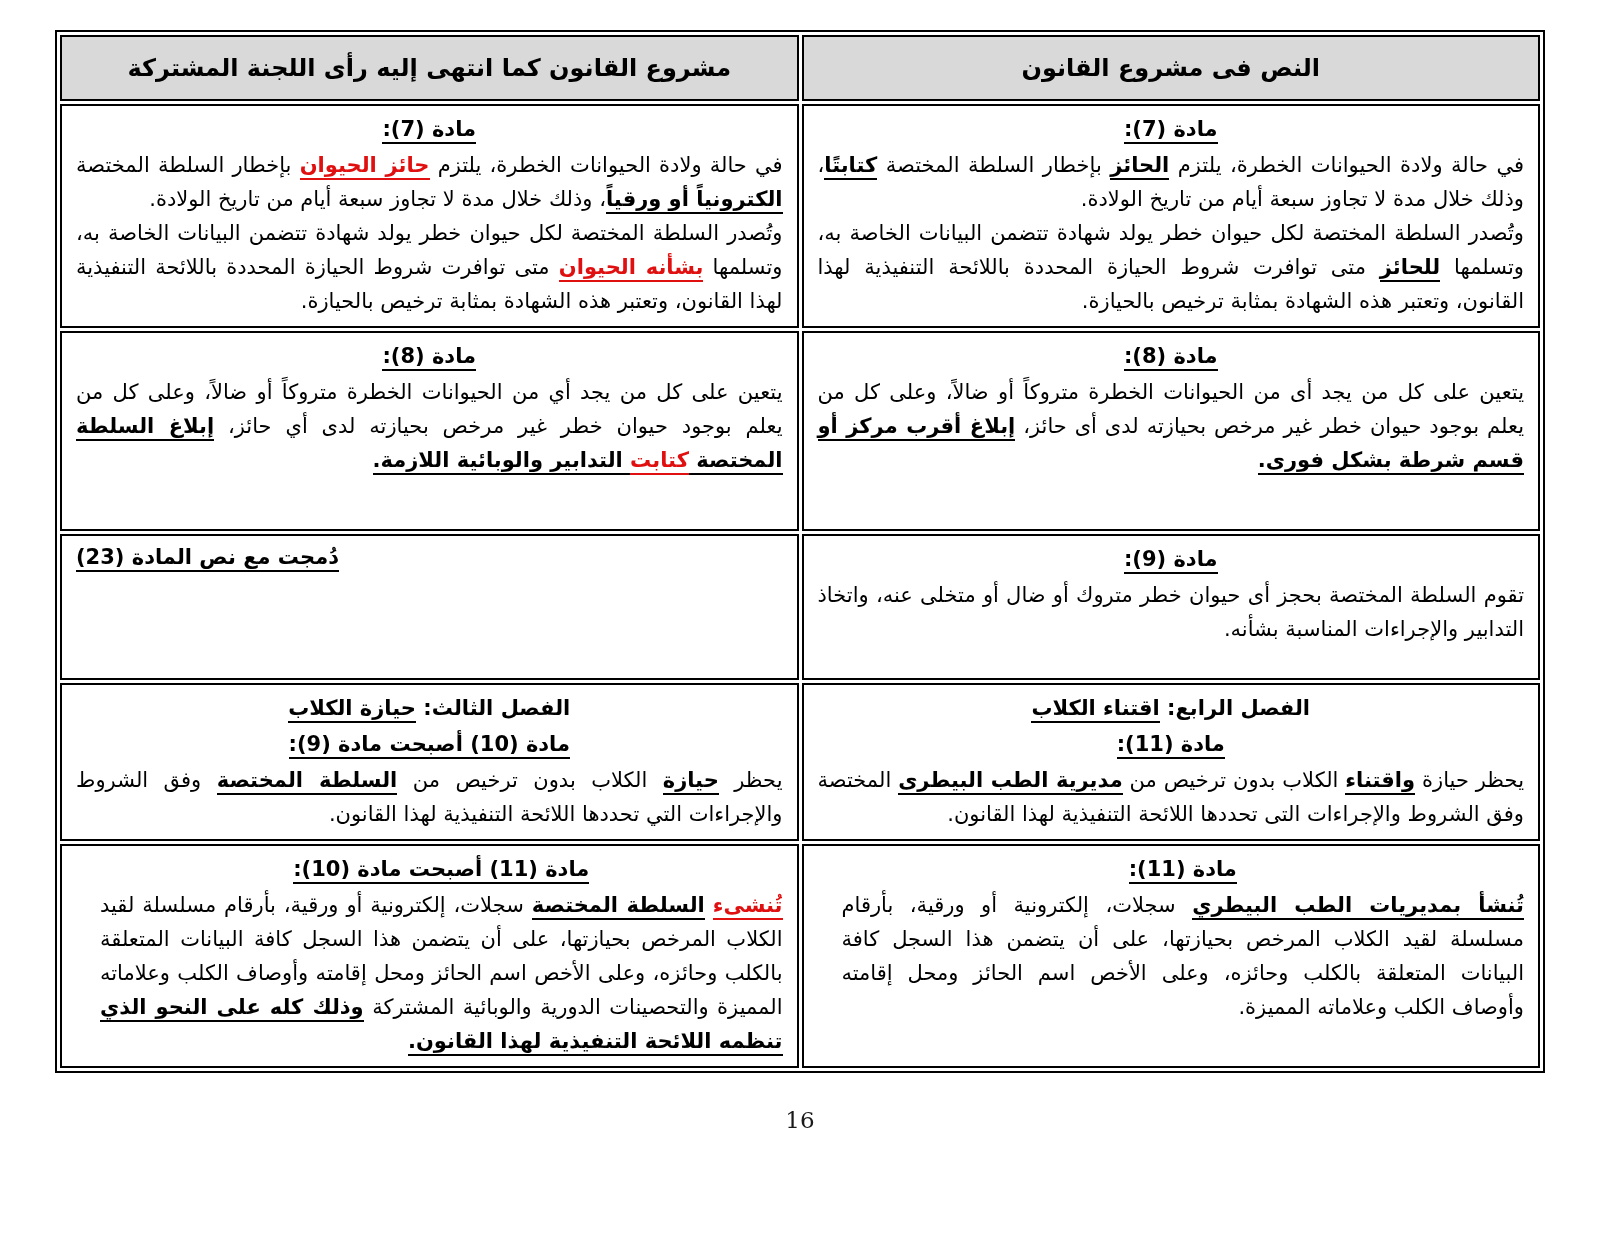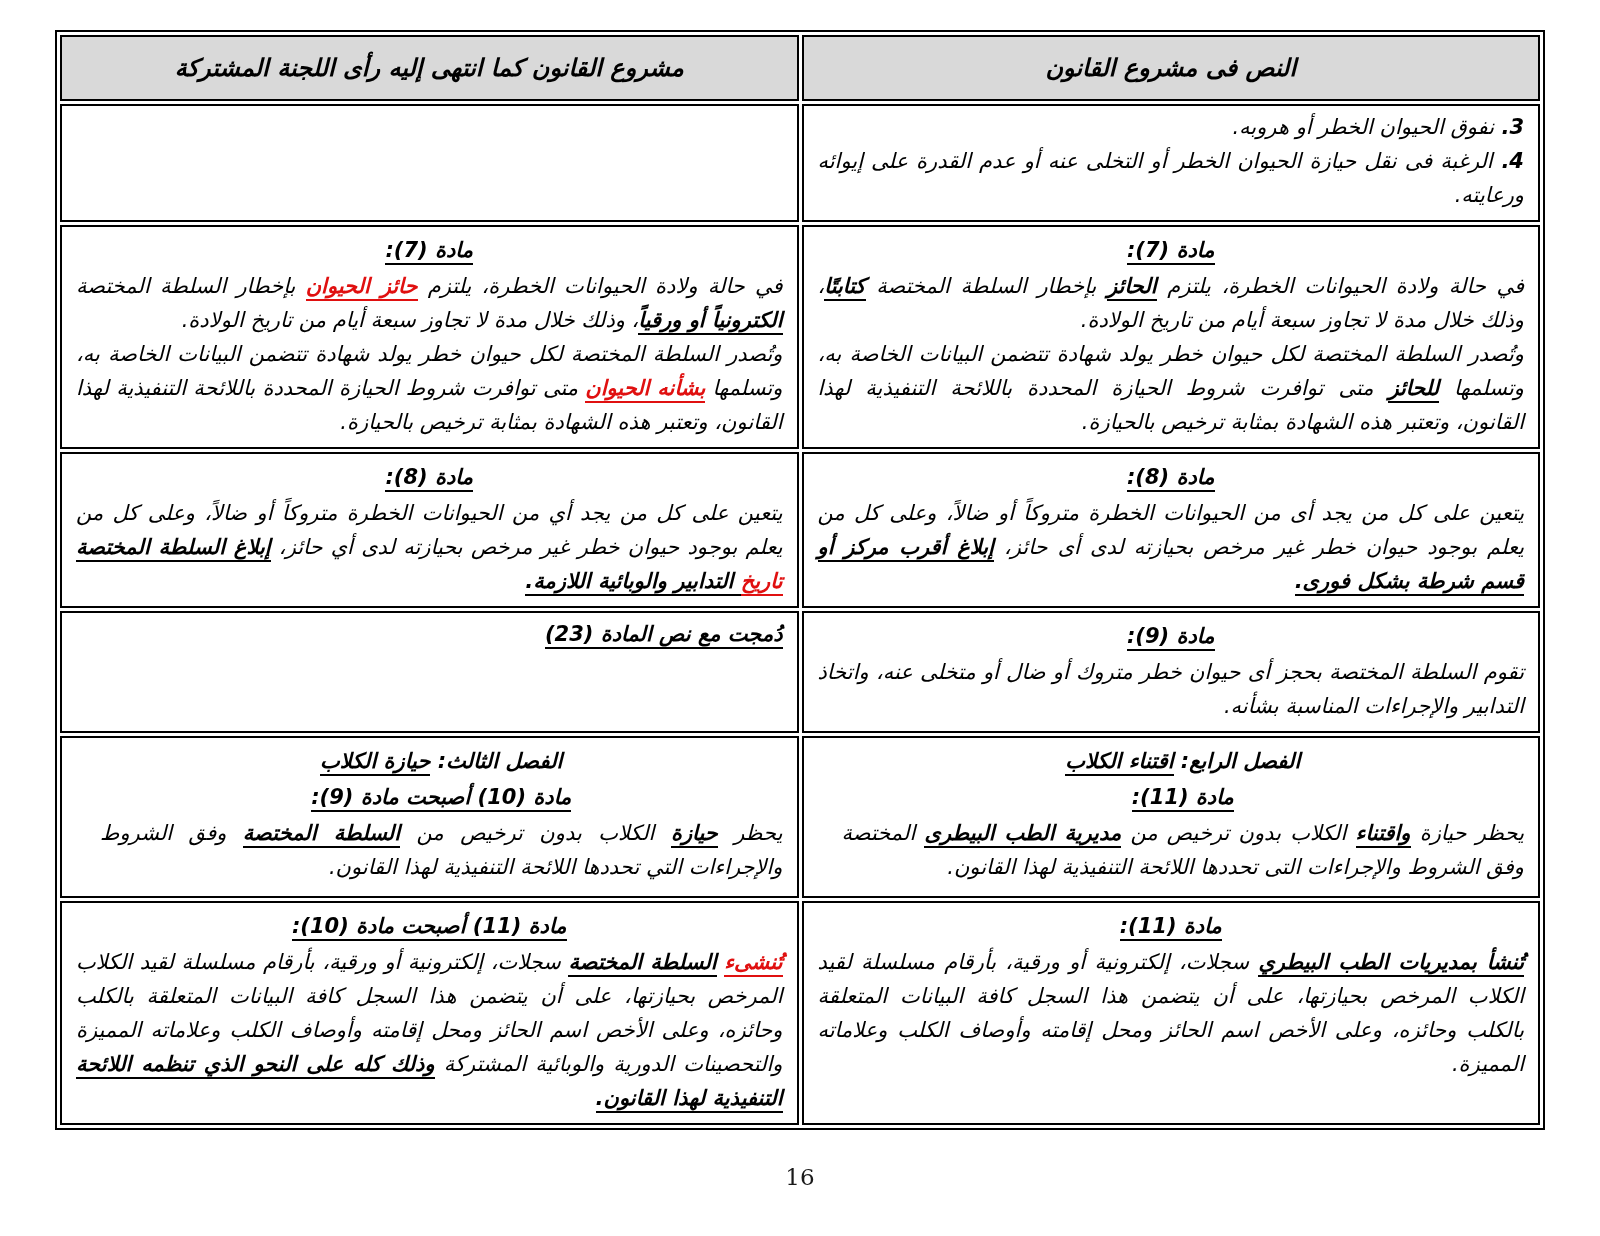--- a/index.html
+++ b/index.html
@@ -28,21 +28,20 @@
     border-collapse:separate;
     border-spacing:3px;
     background:#ffffff;
     table-layout:fixed;
   }
   table.law-table th, table.law-table td{
     border:2px solid var(--border);
     vertical-align:top;
     padding:4px 14px 8px 14px;
     width:50%;
-    font-style:italic;
   }
   table.law-table th{
     background:var(--header-bg);
     height:66px;
     vertical-align:middle;
     text-align:center;
     font-size:24px;
     font-weight:bold;
     padding:8px 10px;
   }
@@ -56,21 +55,21 @@
   .block{font-size:21px;line-height:1.62;}
   .block.title{
     text-align:center;
     margin:2px 0 2px 0;
   }
   .block.para{
     text-align:justify;
     text-align-last:right;
   }
   .block.center{
-    text-align:right;
+    text-align:left;
   }
   .run.b{font-weight:bold;}
   .run.u{border-bottom:2.5px solid currentColor;padding-bottom:1px;}
   .run.r{color:var(--red);}
   .page-number{
     width:1490px;
     text-align:center;
     margin-top:34px;
     font-family:"DejaVu Serif",serif;
     font-size:23px;
@@ -84,45 +83,38 @@
   <table class="law-table">
     <thead>
       <tr>
         <th>النص فى مشروع القانون</th>
         <th>مشروع القانون كما انتهى إليه رأى اللجنة المشتركة</th>
       </tr>
     </thead>
     <tbody id="table-body">
         <tr>
           <td>
-            <div class="block para"><span class="run b">3. </span><span class="run">نفوق الحيوان الخطر أو هروبه.</span></div>
-            <div class="block para"><span class="run b">4. </span><span class="run">الرغبة فى نقل حيازة الحيوان الخطر أو التخلى عنه أو عدم القدرة على إيوائه ورعايته.</span></div>
-          </td>
-          <td></td>
-        </tr>
-        <tr>
-          <td>
             <div class="block title"><span class="run b u">مادة (7):</span></div>
             <div class="block para"><span class="run">في حالة ولادة الحيوانات الخطرة، يلتزم </span><span class="run b u">الحائز</span><span class="run"> بإخطار السلطة المختصة </span><span class="run b u">كتابتًا</span><span class="run">، وذلك خلال مدة لا تجاوز سبعة أيام من تاريخ الولادة.</span></div>
             <div class="block para"><span class="run">وتُصدر السلطة المختصة لكل حيوان خطر يولد شهادة تتضمن البيانات الخاصة به، وتسلمها </span><span class="run b u">للحائز</span><span class="run"> متى توافرت شروط الحيازة المحددة باللائحة التنفيذية لهذا القانون، وتعتبر هذه الشهادة بمثابة ترخيص بالحيازة.</span></div>
           </td>
           <td>
             <div class="block title"><span class="run b u">مادة (7):</span></div>
             <div class="block para"><span class="run">في حالة ولادة الحيوانات الخطرة، يلتزم </span><span class="run b u r">حائز الحيوان</span><span class="run"> بإخطار السلطة المختصة </span><span class="run b u">الكترونياً أو ورقياً</span><span class="run">، وذلك خلال مدة لا تجاوز سبعة أيام من تاريخ الولادة.</span></div>
             <div class="block para"><span class="run">وتُصدر السلطة المختصة لكل حيوان خطر يولد شهادة تتضمن البيانات الخاصة به، وتسلمها </span><span class="run b u r">بشأنه الحيوان</span><span class="run"> متى توافرت شروط الحيازة المحددة باللائحة التنفيذية لهذا القانون، وتعتبر هذه الشهادة بمثابة ترخيص بالحيازة.</span></div>
           </td>
         </tr>
         <tr>
           <td>
             <div class="block title"><span class="run b u">مادة (8):</span></div>
             <div class="block para"><span class="run">يتعين على كل من يجد أى من الحيوانات الخطرة متروكاً أو ضالاً، وعلى كل من يعلم بوجود حيوان خطر غير مرخص بحيازته لدى أى حائز، </span><span class="run b u">إبلاغ أقرب مركز أو قسم شرطة بشكل فورى.</span></div>
           </td>
           <td>
             <div class="block title"><span class="run b u">مادة (8):</span></div>
-            <div class="block para"><span class="run">يتعين على كل من يجد أي من الحيوانات الخطرة متروكاً أو ضالاً، وعلى كل من يعلم بوجود حيوان خطر غير مرخص بحيازته لدى أي حائز، </span><span class="run b u">إبلاغ السلطة المختصة </span><span class="run b u r">تاريخ</span><span class="run b u"> التدابير والوبائية اللازمة.</span></div>
+            <div class="block para"><span class="run">يتعين على كل من يجد أي من الحيوانات الخطرة متروكاً أو ضالاً، وعلى كل من يعلم بوجود حيوان خطر غير مرخص بحيازته لدى أي حائز، </span><span class="run b u">إبلاغ السلطة المختصة </span><span class="run b u r">كتابت</span><span class="run b u"> التدابير والوبائية اللازمة.</span></div>
           </td>
         </tr>
         <tr>
           <td>
             <div class="block title"><span class="run b u">مادة (9):</span></div>
             <div class="block para"><span class="run">تقوم السلطة المختصة بحجز أى حيوان خطر متروك أو ضال أو متخلى عنه، واتخاذ التدابير والإجراءات المناسبة بشأنه.</span></div>
           </td>
           <td class="vmid">
             <div class="block center"><span class="run b u">دُمجت مع نص المادة (23)</span></div>
           </td>

